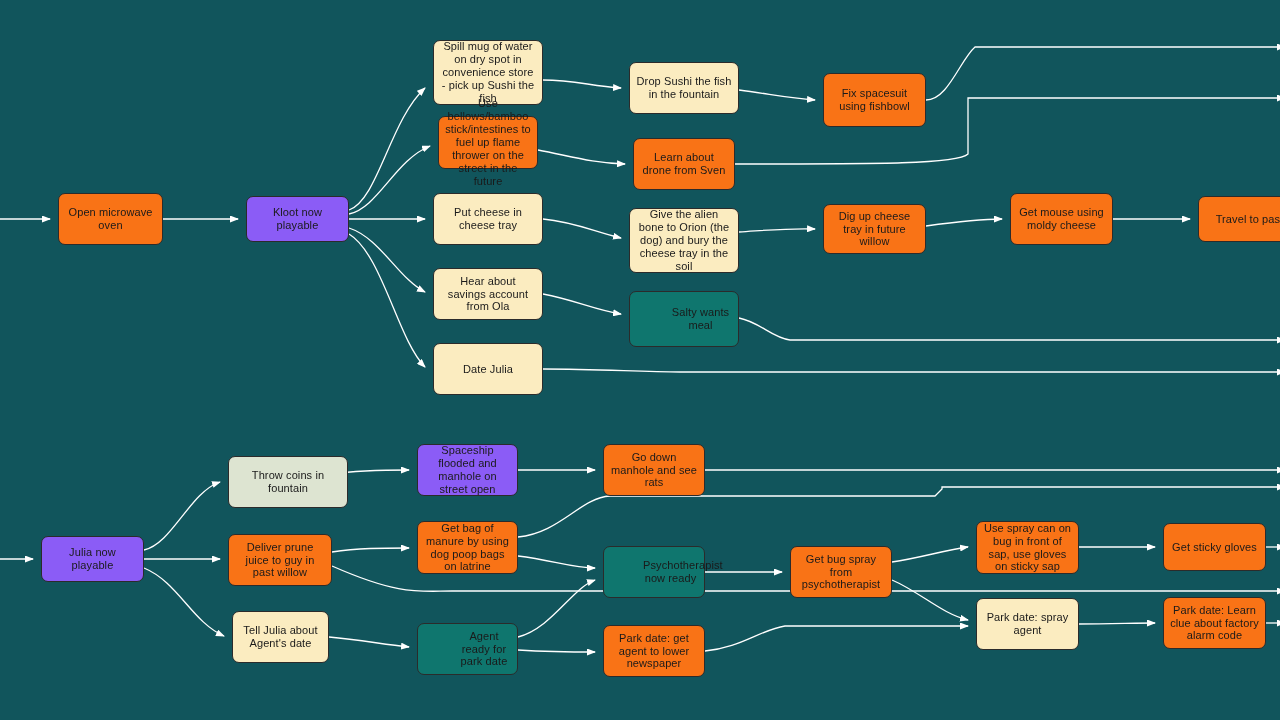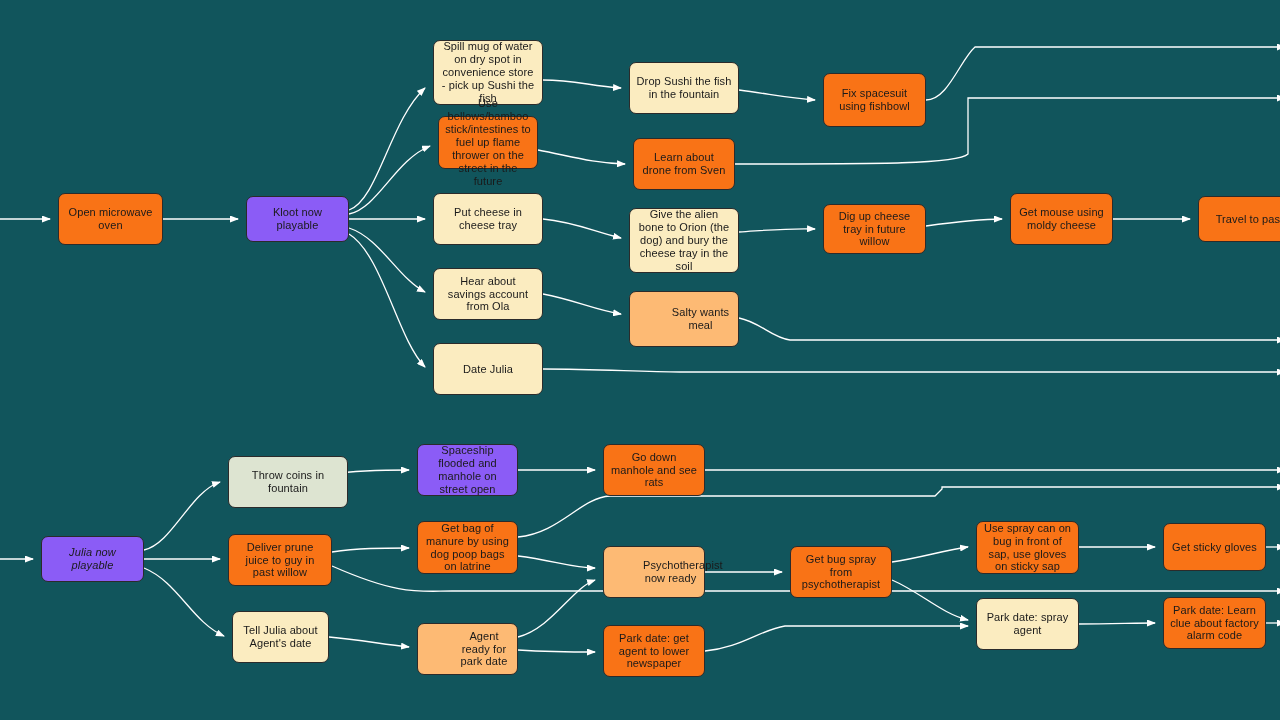--- a/index.html
+++ b/index.html
@@ -38,21 +38,21 @@
     letter-spacing: 0.1px;
     box-shadow: 0 0 0 0 rgba(0,0,0,0);
     z-index: 2;
     white-space: pre-line;
   }
   .node span { display: block; width: 100%; }
 
   .fill-blue   { background: #f97316; }
   .fill-yellow { background: #fbecc0; }
   .fill-cream  { background: #8b5cf6; }
-  .fill-pink   { background: #fdba74; padding-left: 39px; }
+  .fill-pink   { background: #0f766e; padding-left: 39px; }
   .fill-green  { background: #f97316; }
   .fill-sage   { background: #dde4d1; }
 </style>
 </head>
 <body>
 
 <div id="canvas">
 
   <svg id="edge-layer" viewBox="0 0 1280 720" xmlns="http://www.w3.org/2000/svg">
     <defs>
@@ -116,21 +116,21 @@
       <div class="node fill-yellow" style="left: 433px; top: 268px; width: 110px; height: 52px;"><span>Hear about savings account from Ola</span></div>
       <div class="node fill-yellow" style="left: 433px; top: 343px; width: 110px; height: 52px;"><span>Date Julia</span></div>
       <div class="node fill-yellow" style="left: 629px; top: 62px; width: 110px; height: 52px;"><span>Drop Sushi the fish in the fountain</span></div>
       <div class="node fill-blue" style="left: 633px; top: 138px; width: 102px; height: 52px;"><span>Learn about drone from Sven</span></div>
       <div class="node fill-yellow" style="left: 629px; top: 208px; width: 110px; height: 65px;"><span>Give the alien bone to Orion (the dog) and bury the cheese tray in the soil</span></div>
       <div class="node fill-pink" style="left: 629px; top: 291px; width: 110px; height: 56px;"><span>Salty wants meal</span></div>
       <div class="node fill-blue" style="left: 823px; top: 73px; width: 103px; height: 54px;"><span>Fix spacesuit using fishbowl</span></div>
       <div class="node fill-blue" style="left: 823px; top: 204px; width: 103px; height: 50px;"><span>Dig up cheese tray in future willow</span></div>
       <div class="node fill-blue" style="left: 1010px; top: 193px; width: 103px; height: 52px;"><span>Get mouse using moldy cheese</span></div>
       <div class="node fill-blue" style="left: 1198px; top: 196px; width: 103px; height: 46px;"><span>Travel to past</span></div>
-      <div class="node fill-cream" style="left: 41px; top: 536px; width: 103px; height: 46px; font-style: italic;"><span>Julia now playable</span></div>
+      <div class="node fill-cream" style="left: 41px; top: 536px; width: 103px; height: 46px;"><span>Julia now playable</span></div>
       <div class="node fill-sage" style="left: 228px; top: 456px; width: 120px; height: 52px;"><span>Throw coins in fountain</span></div>
       <div class="node fill-blue" style="left: 228px; top: 534px; width: 104px; height: 52px;"><span>Deliver prune juice to guy in past willow</span></div>
       <div class="node fill-yellow" style="left: 232px; top: 611px; width: 97px; height: 52px;"><span>Tell Julia about Agent's date</span></div>
       <div class="node fill-cream" style="left: 417px; top: 444px; width: 101px; height: 52px;"><span>Spaceship flooded and manhole on street open</span></div>
       <div class="node fill-blue" style="left: 417px; top: 521px; width: 101px; height: 53px;"><span>Get bag of manure by using dog poop bags on latrine</span></div>
       <div class="node fill-pink" style="left: 417px; top: 623px; width: 101px; height: 52px;"><span>Agent ready for park date</span></div>
       <div class="node fill-green" style="left: 603px; top: 444px; width: 102px; height: 52px;"><span>Go down manhole and see rats</span></div>
       <div class="node fill-pink" style="left: 603px; top: 546px; width: 102px; height: 52px;"><span>Psychotherapist now ready</span></div>
       <div class="node fill-green" style="left: 603px; top: 625px; width: 102px; height: 52px;"><span>Park date: get agent to lower newspaper</span></div>
       <div class="node fill-blue" style="left: 790px; top: 546px; width: 102px; height: 52px;"><span>Get bug spray from psychotherapist</span></div>

